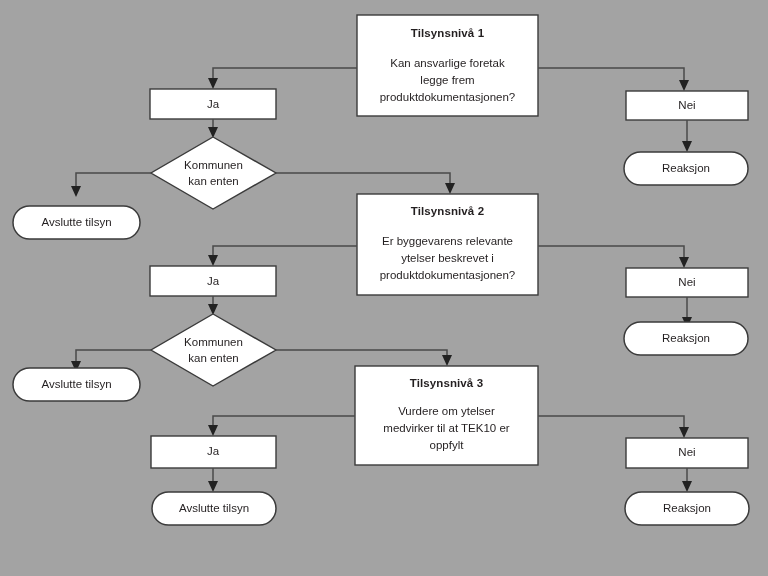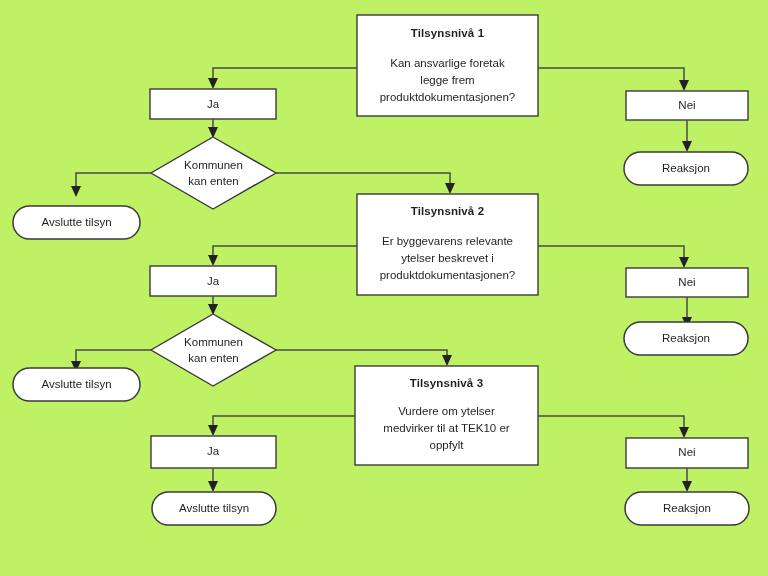--- a/index.html
+++ b/index.html
@@ -4,21 +4,21 @@
 <style>
   html, body {
     margin: 0;
     padding: 0;
     background: #ffffff;
   }
   #page {
     position: relative;
     width: 768px;
     height: 576px;
-    background: #bef264;
+    background: #a3a3a3;
     font-family: "Liberation Sans", sans-serif;
     overflow: hidden;
   }
   svg#flow {
     display: block;
     width: 768px;
     height: 576px;
   }
   .shape-rect,
   .shape-diamond,

